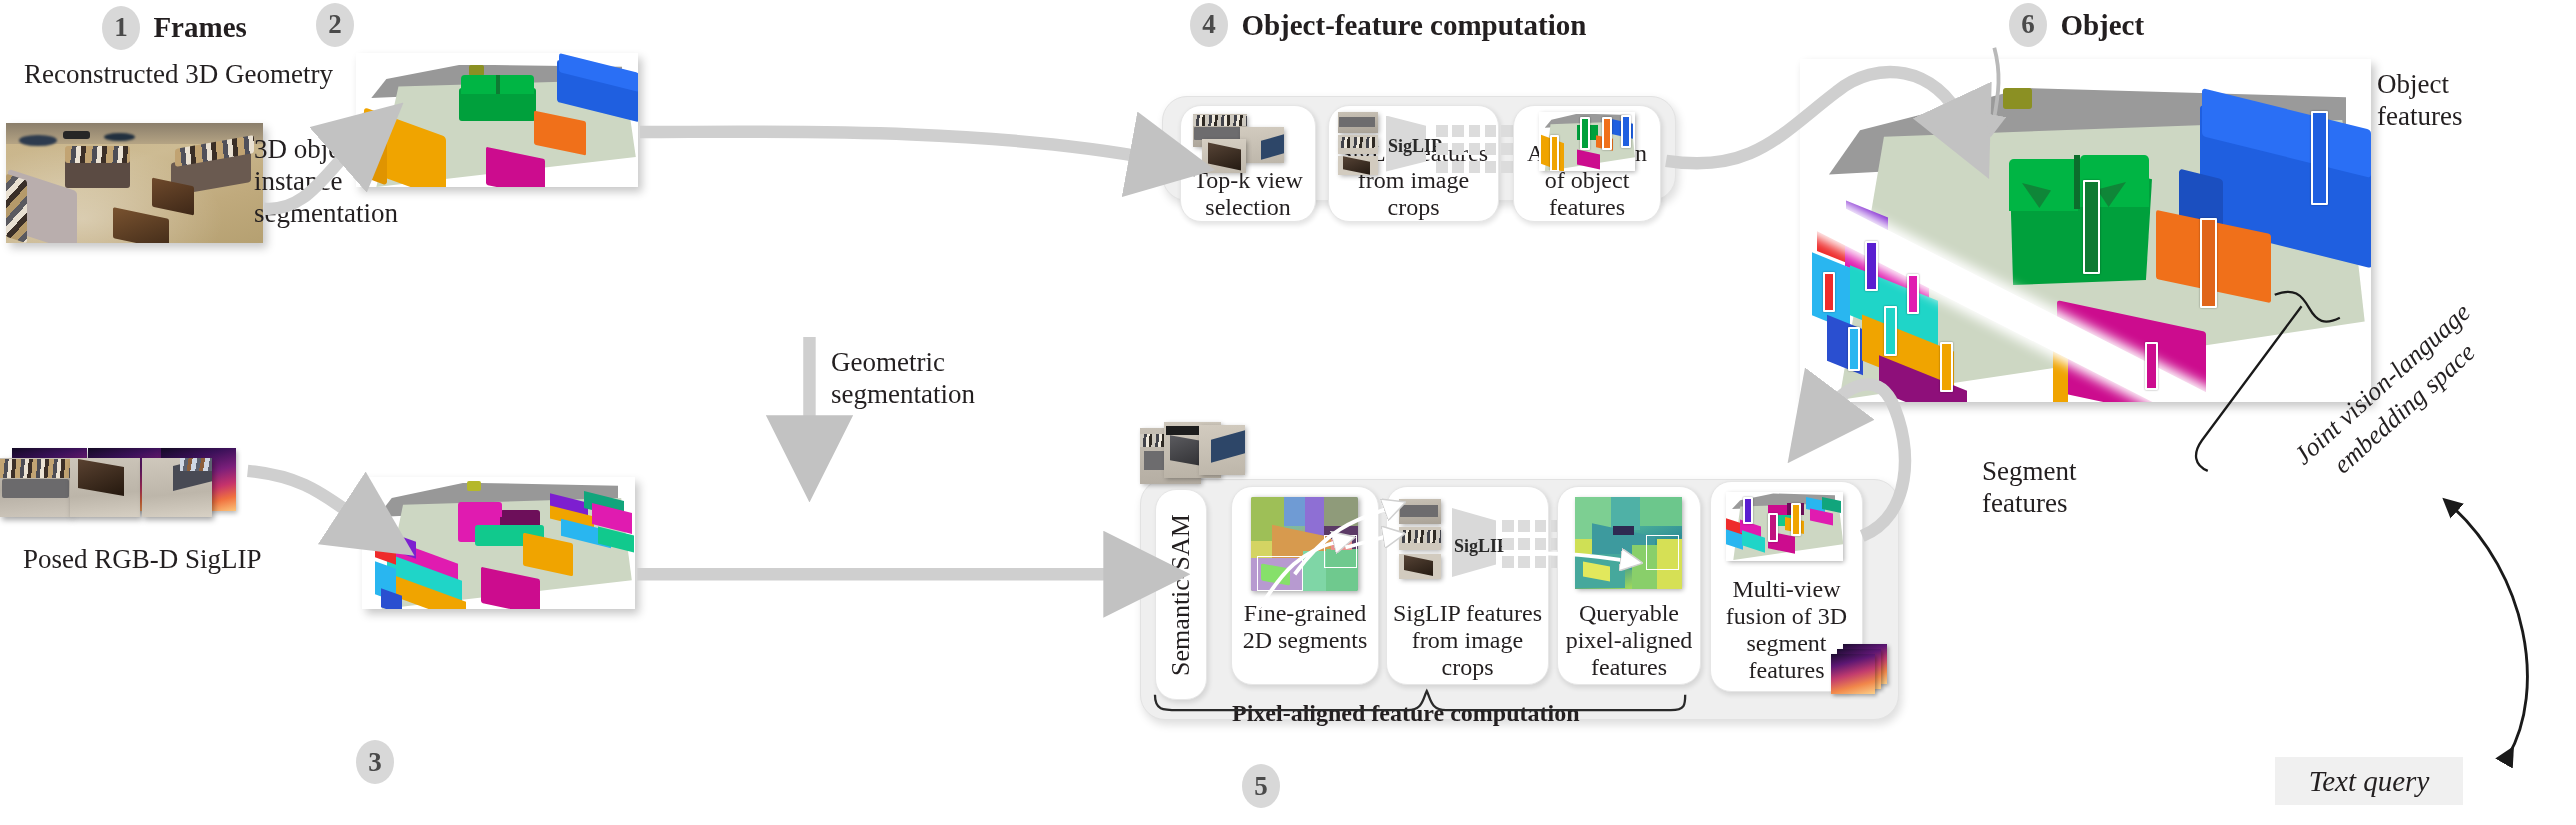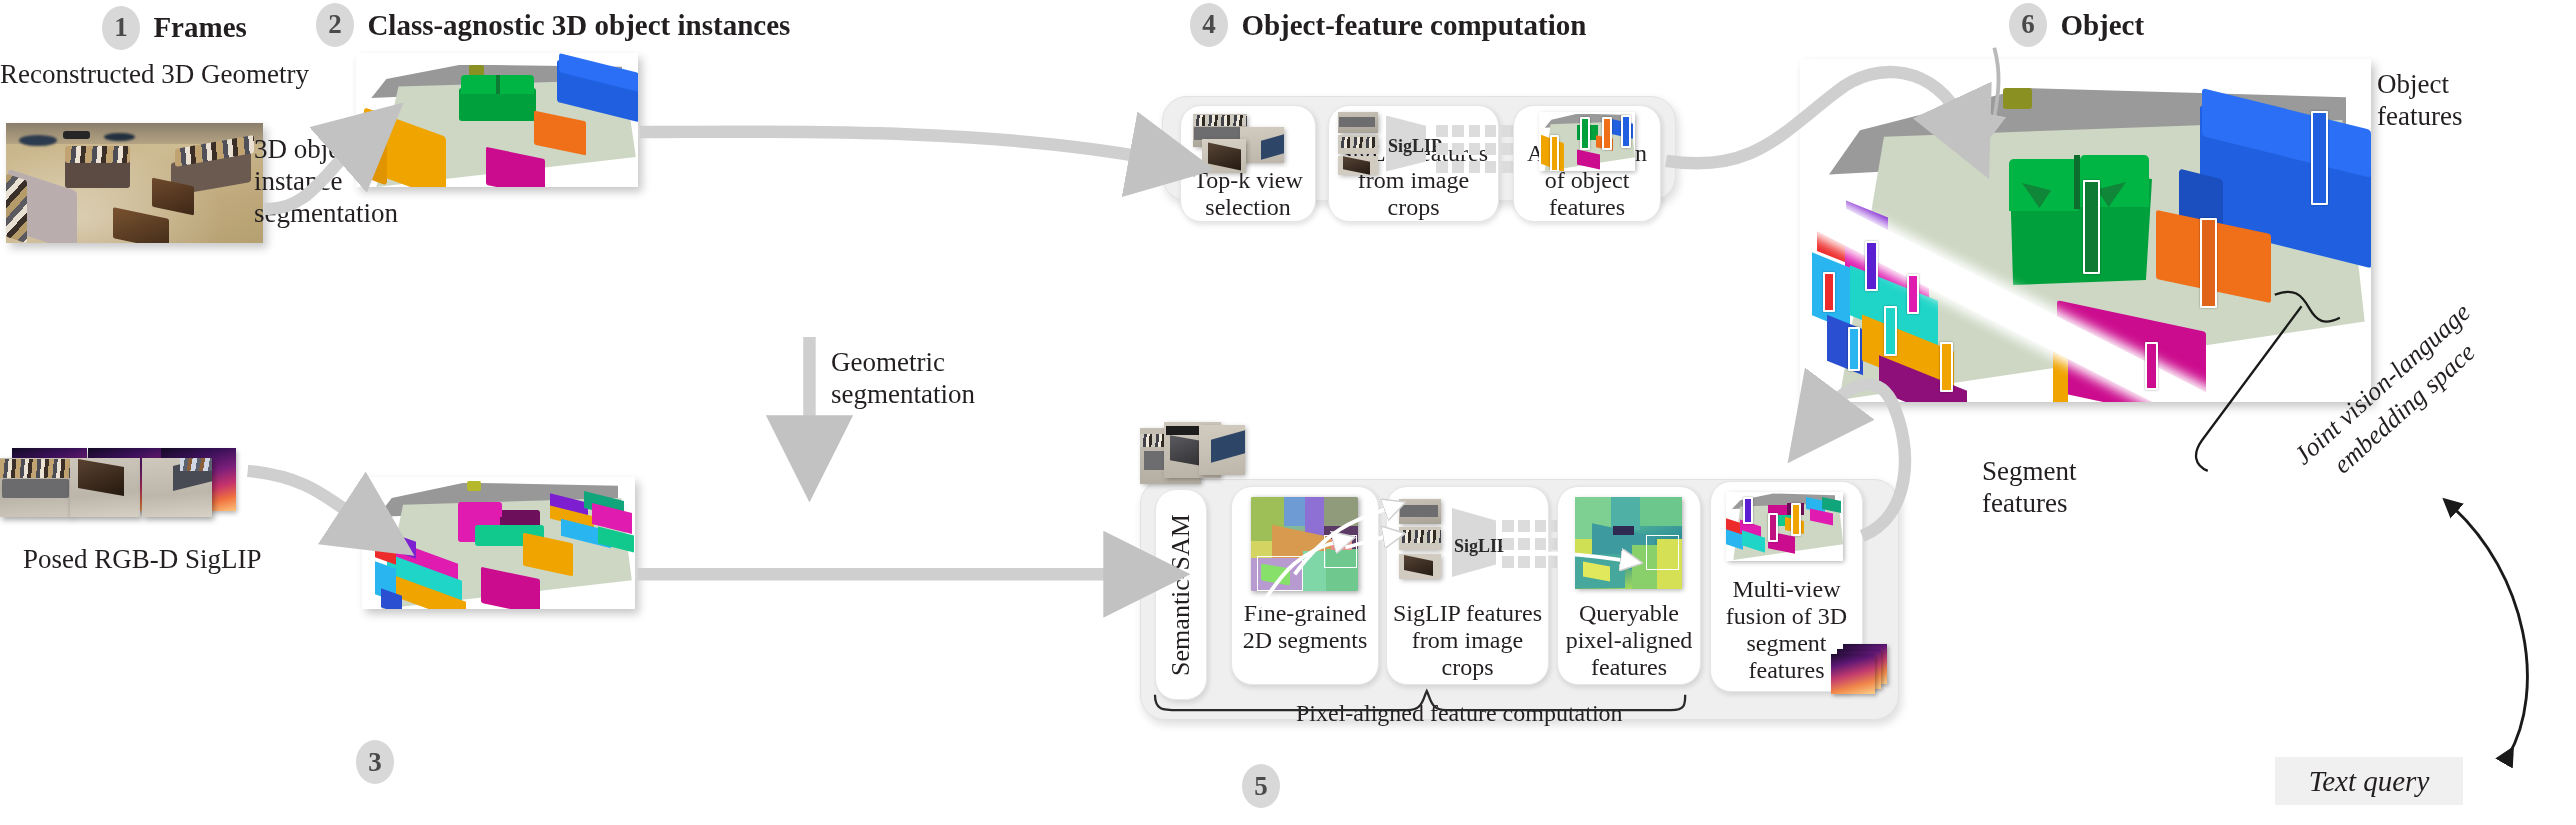--- a/index.html
+++ b/index.html
@@ -166,21 +166,21 @@
   svg.overlay { position: absolute; left: 0; top: 0; pointer-events: none; }
 </style>
 </head>
 <body>
 
 <div class="abs step-badge" style="left:102px; top:5.7px;">
   <div class="step-circle">1</div>
   <div class="step-title">Frames</div>
 </div>
 
-<div class="abs caption" style="left:0; top:59px; width:326px;">Reconstructed 3D Geometry</div>
+<div class="abs caption" style="left:24px; top:59px; width:326px;">Reconstructed 3D Geometry</div>
 
 <div class="abs scene recon" style="left:5.7px; top:123px; width:257px; height:120px;">
   <div class="scene-inner">
 
     <div class="abs" style="left:0; top:0; width:100%; height:21px; background:linear-gradient(180deg,#8a7e6b,#b5a484);"></div>
 
     <div class="abs" style="left:13.4px; top:11.5px; width:38px; height:11.5px; background:#2d3b4e; border-radius:50%; filter:blur(1px);"></div>
     <div class="abs" style="left:57px; top:7.7px; width:27px; height:8.6px; background:#262626; border-radius:2.9px;"></div>
     <div class="abs" style="left:98px; top:9.6px; width:31px; height:8.6px; background:#22303f; border-radius:50%; filter:blur(1px);"></div>
 
@@ -226,21 +226,20 @@
 </div>
 
 <div class="abs caption" style="left:23px; top:544px;">Posed RGB-D SigLIP</div>
 
 <div class="abs caption" style="left:254px; top:134px; width:134px;">3D object
 instance
 segmentation</div>
 
 <div class="abs step-badge" style="left:316px; top:2.9px;">
   <div class="step-circle">2</div>
-  <div class="step-title">Class-agnostic 3D object instances</div>
 </div>
 
 <div class="abs scene" style="left:356px; top:53px; width:282px; height:134px; background:#ffffff;">
   <div class="scene-inner">
     <div class="abs" style="left:15.3px; top:11.5px; width:251px; height:38px; background:#989898;
         clip-path:polygon(6% 38%, 36% 0%, 100% 6%, 100% 60%, 0% 88%);"></div>
     <div class="abs" style="left:3.8px; top:27px; width:276px; height:107px; background:#cdd7c3;
         clip-path:polygon(14% 6%, 96% 0%, 100% 72%, 6% 100%);"></div>
     <div class="abs" style="left:113px; top:11.5px; width:15.3px; height:11.5px; background:#8b9023; border-radius:1.9px;"></div>
 
@@ -536,21 +535,21 @@
       background:linear-gradient(165deg,#1a0c2e,#5d1773,#c13b6e,#f1874a,#fbd08a);
       box-shadow:1.9px 1.9px 3.8px rgba(0,0,0,0.3);"></div>
   <div class="abs" style="left:5.7px; top:4.8px; width:44px; height:40px;
       background:linear-gradient(165deg,#1a0c2e,#5d1773,#c13b6e,#f1874a,#fbd08a);
       box-shadow:1.9px 1.9px 3.8px rgba(0,0,0,0.3);"></div>
   <div class="abs" style="left:0px; top:9.6px; width:44px; height:40px;
       background:linear-gradient(165deg,#1a0c2e,#5d1773,#c13b6e,#f1874a,#fbd08a);
       box-shadow:1.9px 1.9px 3.8px rgba(0,0,0,0.3);"></div>
 </div>
 
-<div class="abs caption small" style="left:1296px; top:699px;">Pixel-aligned feature computation</div>
+<div class="abs caption small" style="left:1232px; top:699px;font-weight:bold;">Pixel-aligned feature computation</div>
 
 <div class="abs step-badge" style="left:1242px; top:764px;">
   <div class="step-circle">5</div>
 </div>
 
 <div class="abs step-badge" style="left:2009px; top:2.9px;">
   <div class="step-circle">6</div>
   <div class="step-title">Object</div>
 </div>
 

